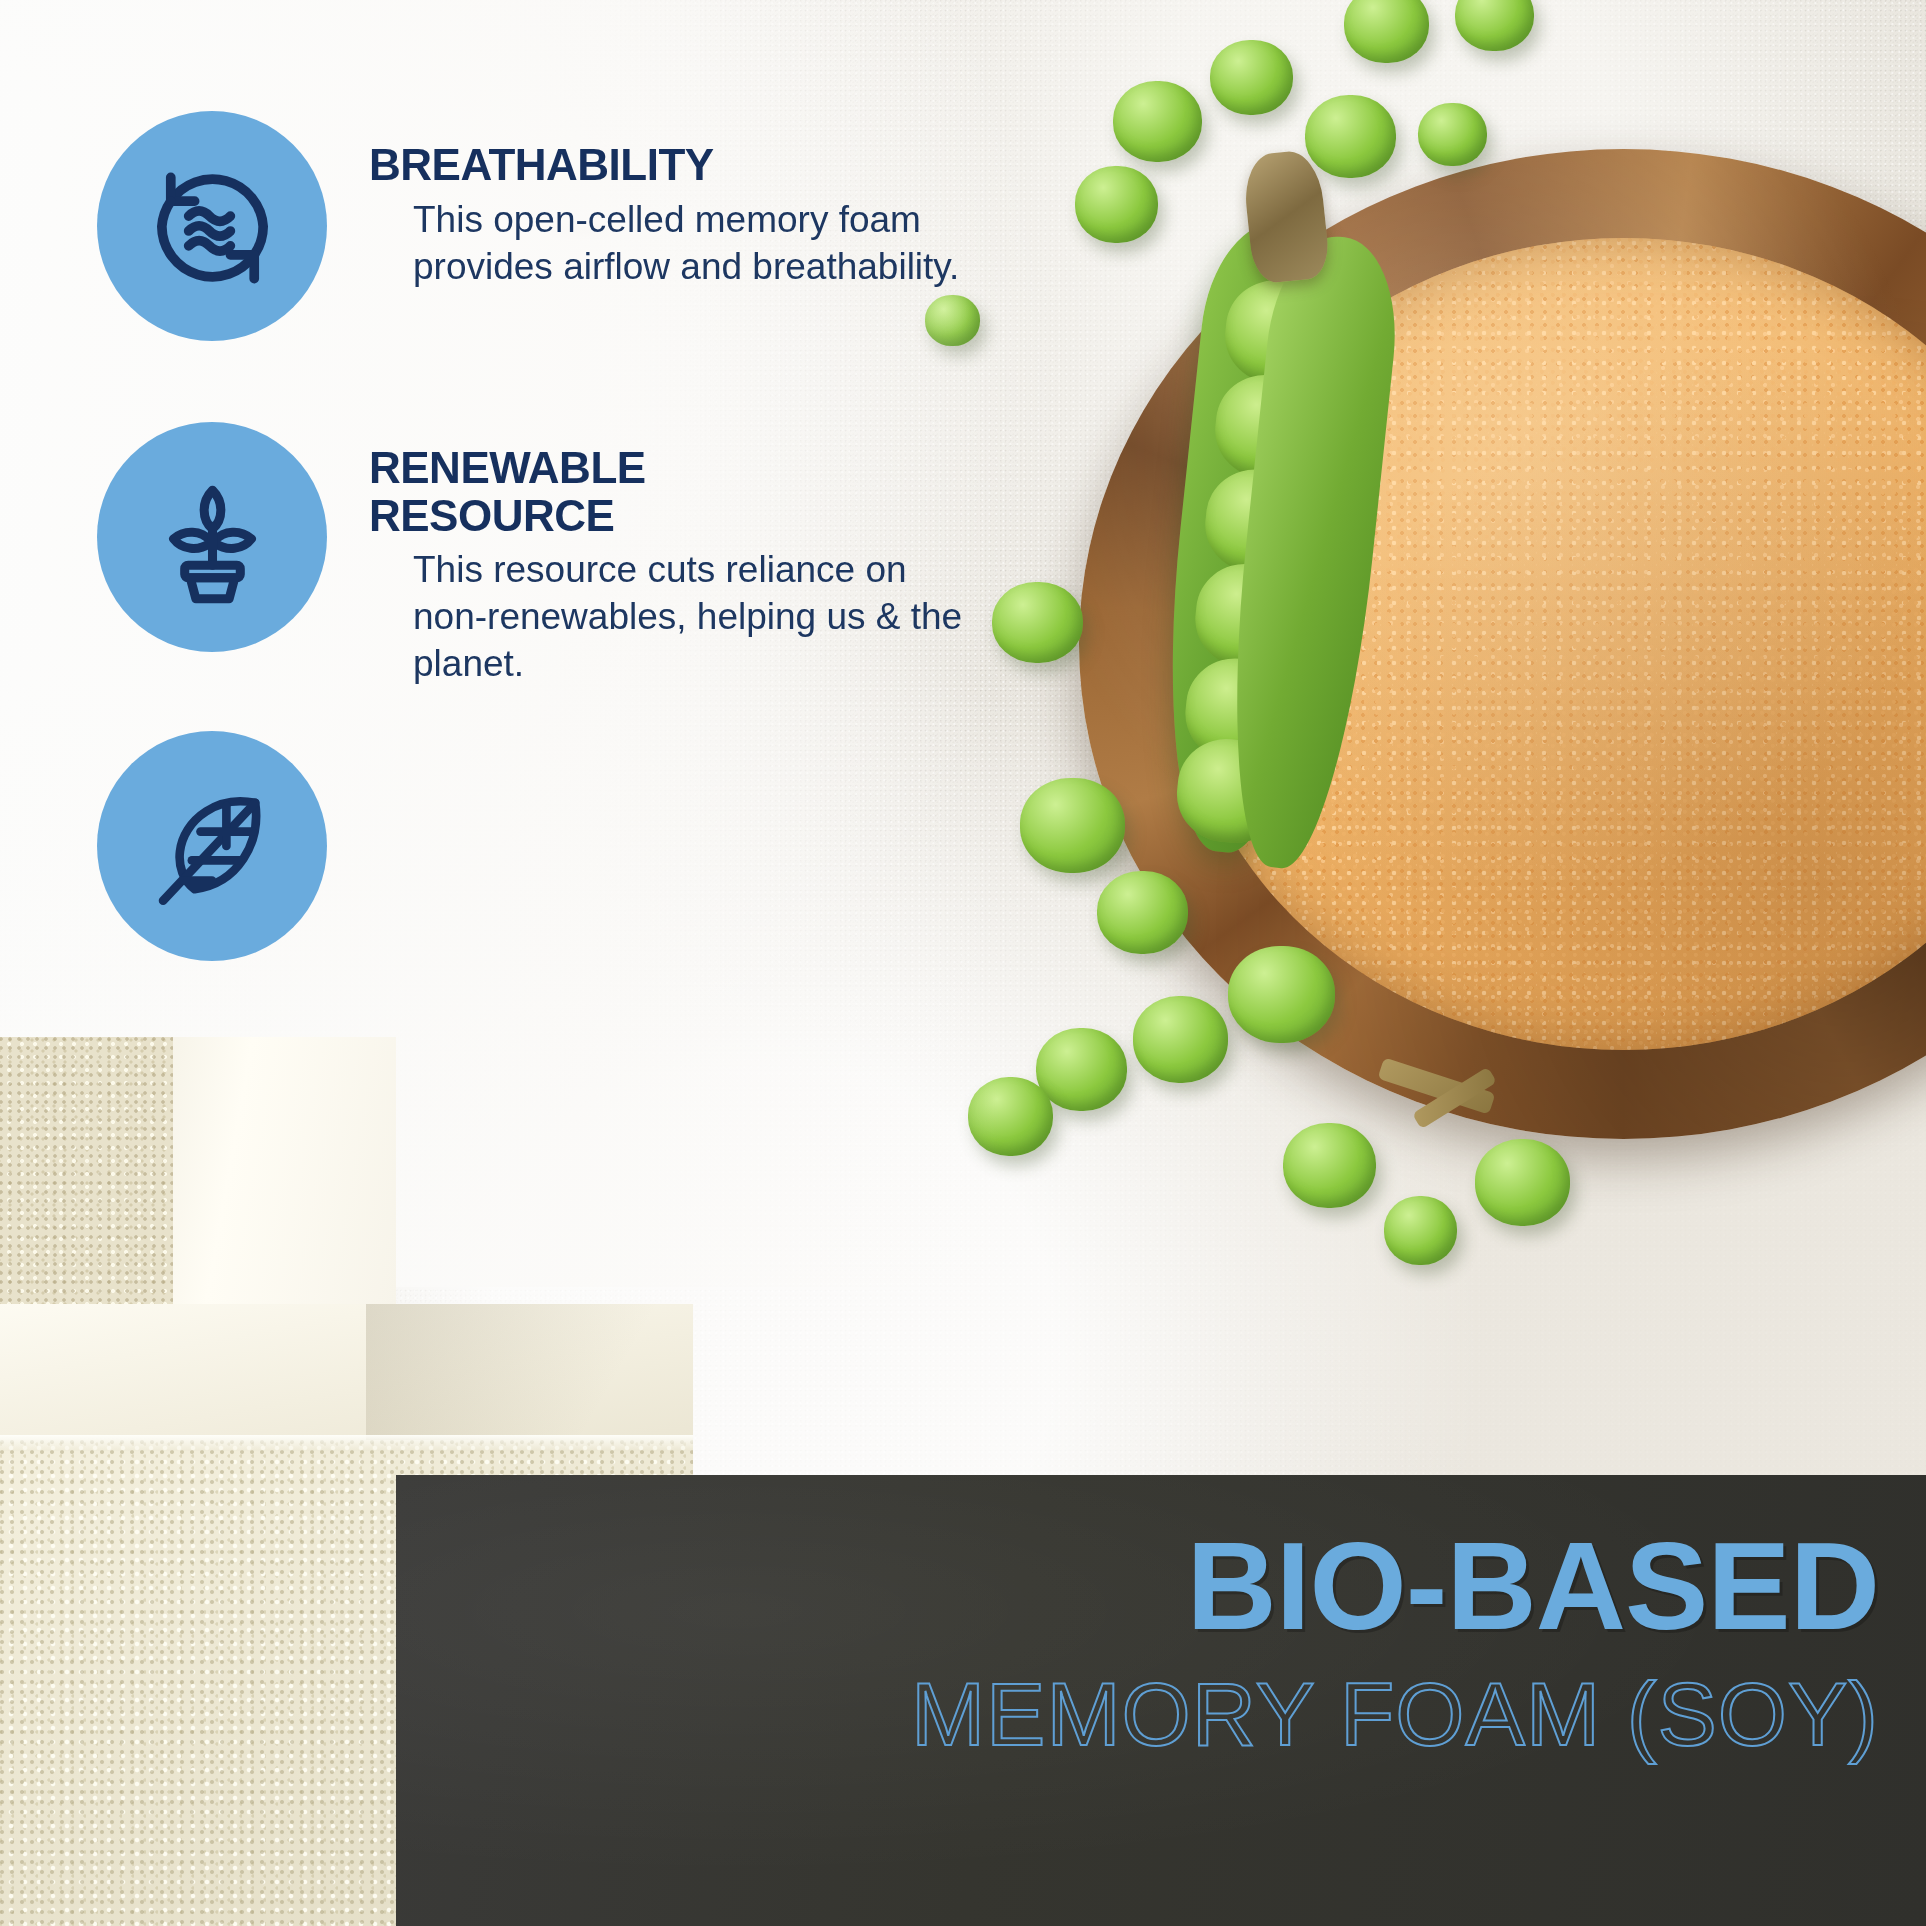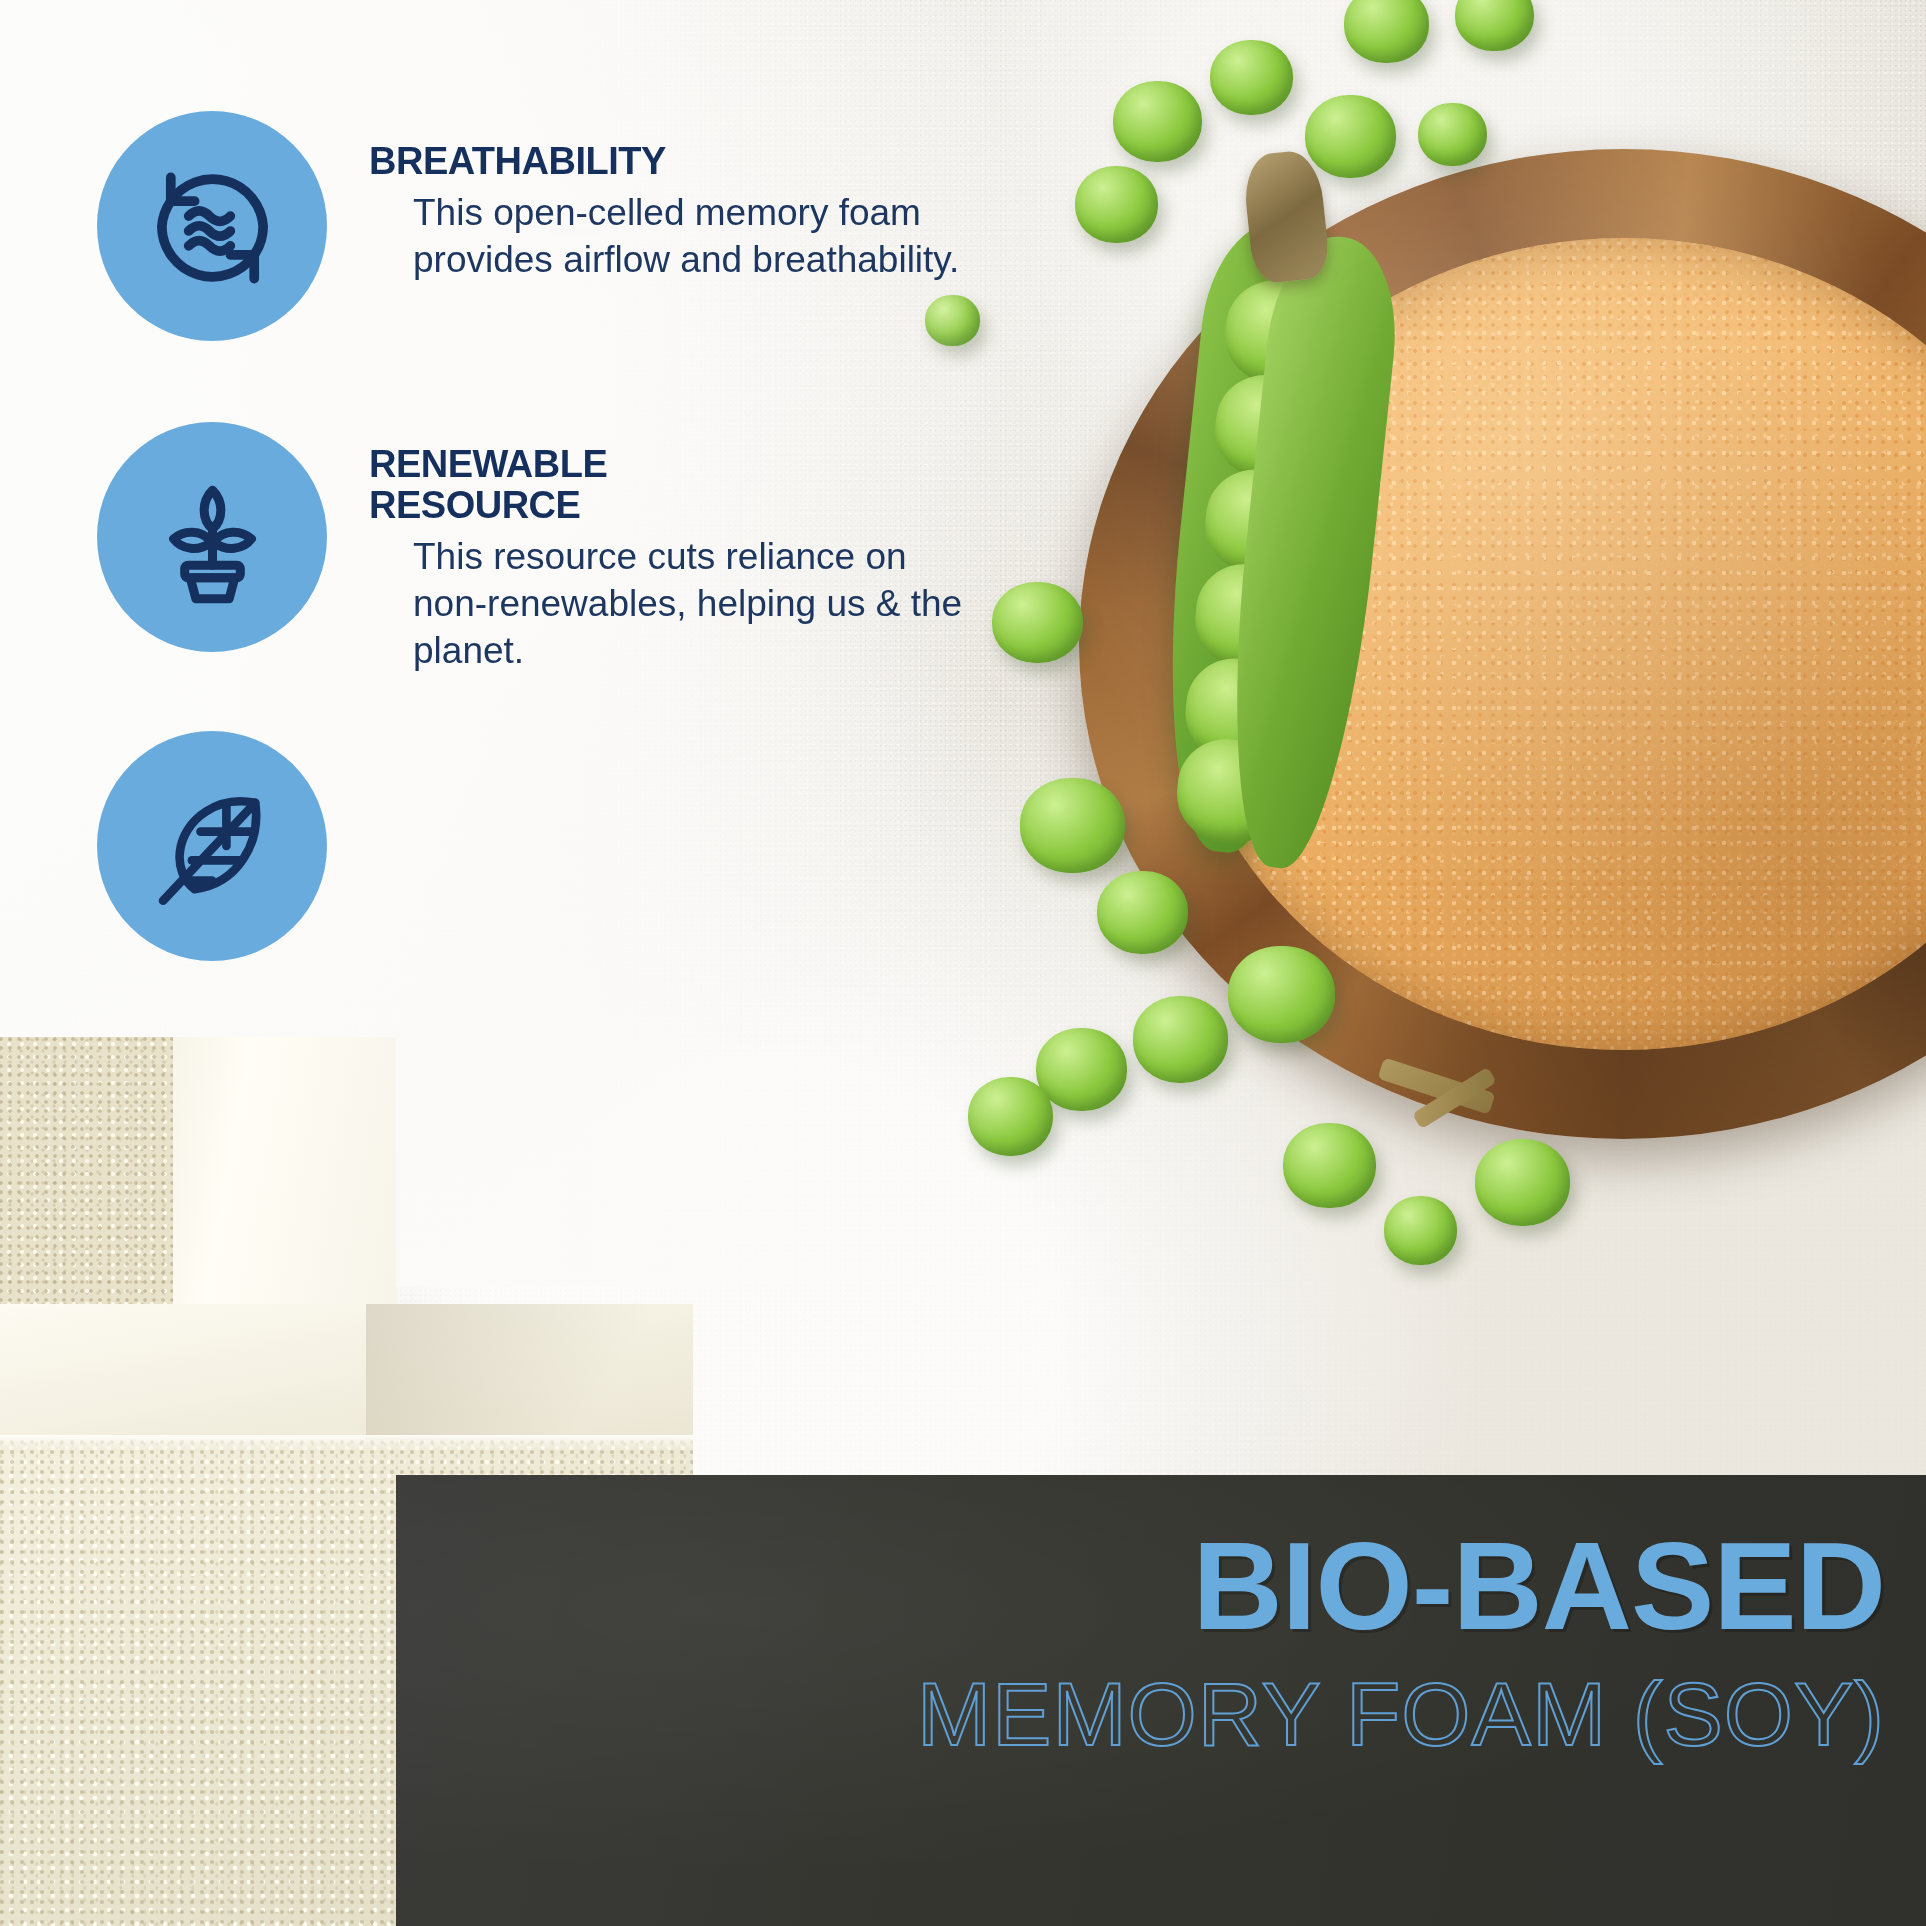--- a/index.html
+++ b/index.html
@@ -155,21 +155,21 @@
   .banner{
     position:absolute; left:396px; top:1475px; width:1531px; height:451px;
     background:linear-gradient(100deg,#3a3a38 0%, #35352f 40%, #30302c 100%);
     overflow:hidden;
   }
   .banner::before{
     content:""; position:absolute; inset:0;
     background:radial-gradient(ellipse at 22% 30%, rgba(255,255,255,.05), rgba(0,0,0,0) 60%);
   }
   .banner-text{
-    position:absolute; right:42px; top:48px; text-align:right;
+    position:absolute; right:48px; top:48px; text-align:right;
     width:1307px;
   }
   .banner-title{
     font-size:125px; font-weight:bold; letter-spacing:-1px;
     color:#6aabdd; line-height:1.0; white-space:nowrap;
     text-shadow: 3px 3px 0 rgba(0,0,0,.22);
   }
   .banner-sub{
     margin-top:22px;
     font-size:89px; font-weight:300; letter-spacing:1px;
@@ -188,21 +188,21 @@
   .circle{
     width:230px; height:230px; border-radius:50%;
     background:#6aabdd; flex:0 0 230px;
     display:flex; align-items:center; justify-content:center;
   }
   .ftext{ margin-left:42px; padding-top:30px; width:594px; }
   .f2 .ftext{ padding-top:22px; }
   .f3 .ftext{ padding-top:12px; }
 
   .ftitle{
-    color:#16305e; font-weight:bold; font-size:38px;
+    color:#16305e; font-weight:bold; font-size:44px;
     letter-spacing:-0.5px; line-height:1.08; white-space:pre-line;
   }
   .fbody{
     color:#1d3761; font-size:37px; line-height:1.27; margin-top:8px;
     white-space:pre-line; font-weight:400;margin-left:44px;
   }
   svg{ display:block; }
 </style>
 </head>
 <body>

